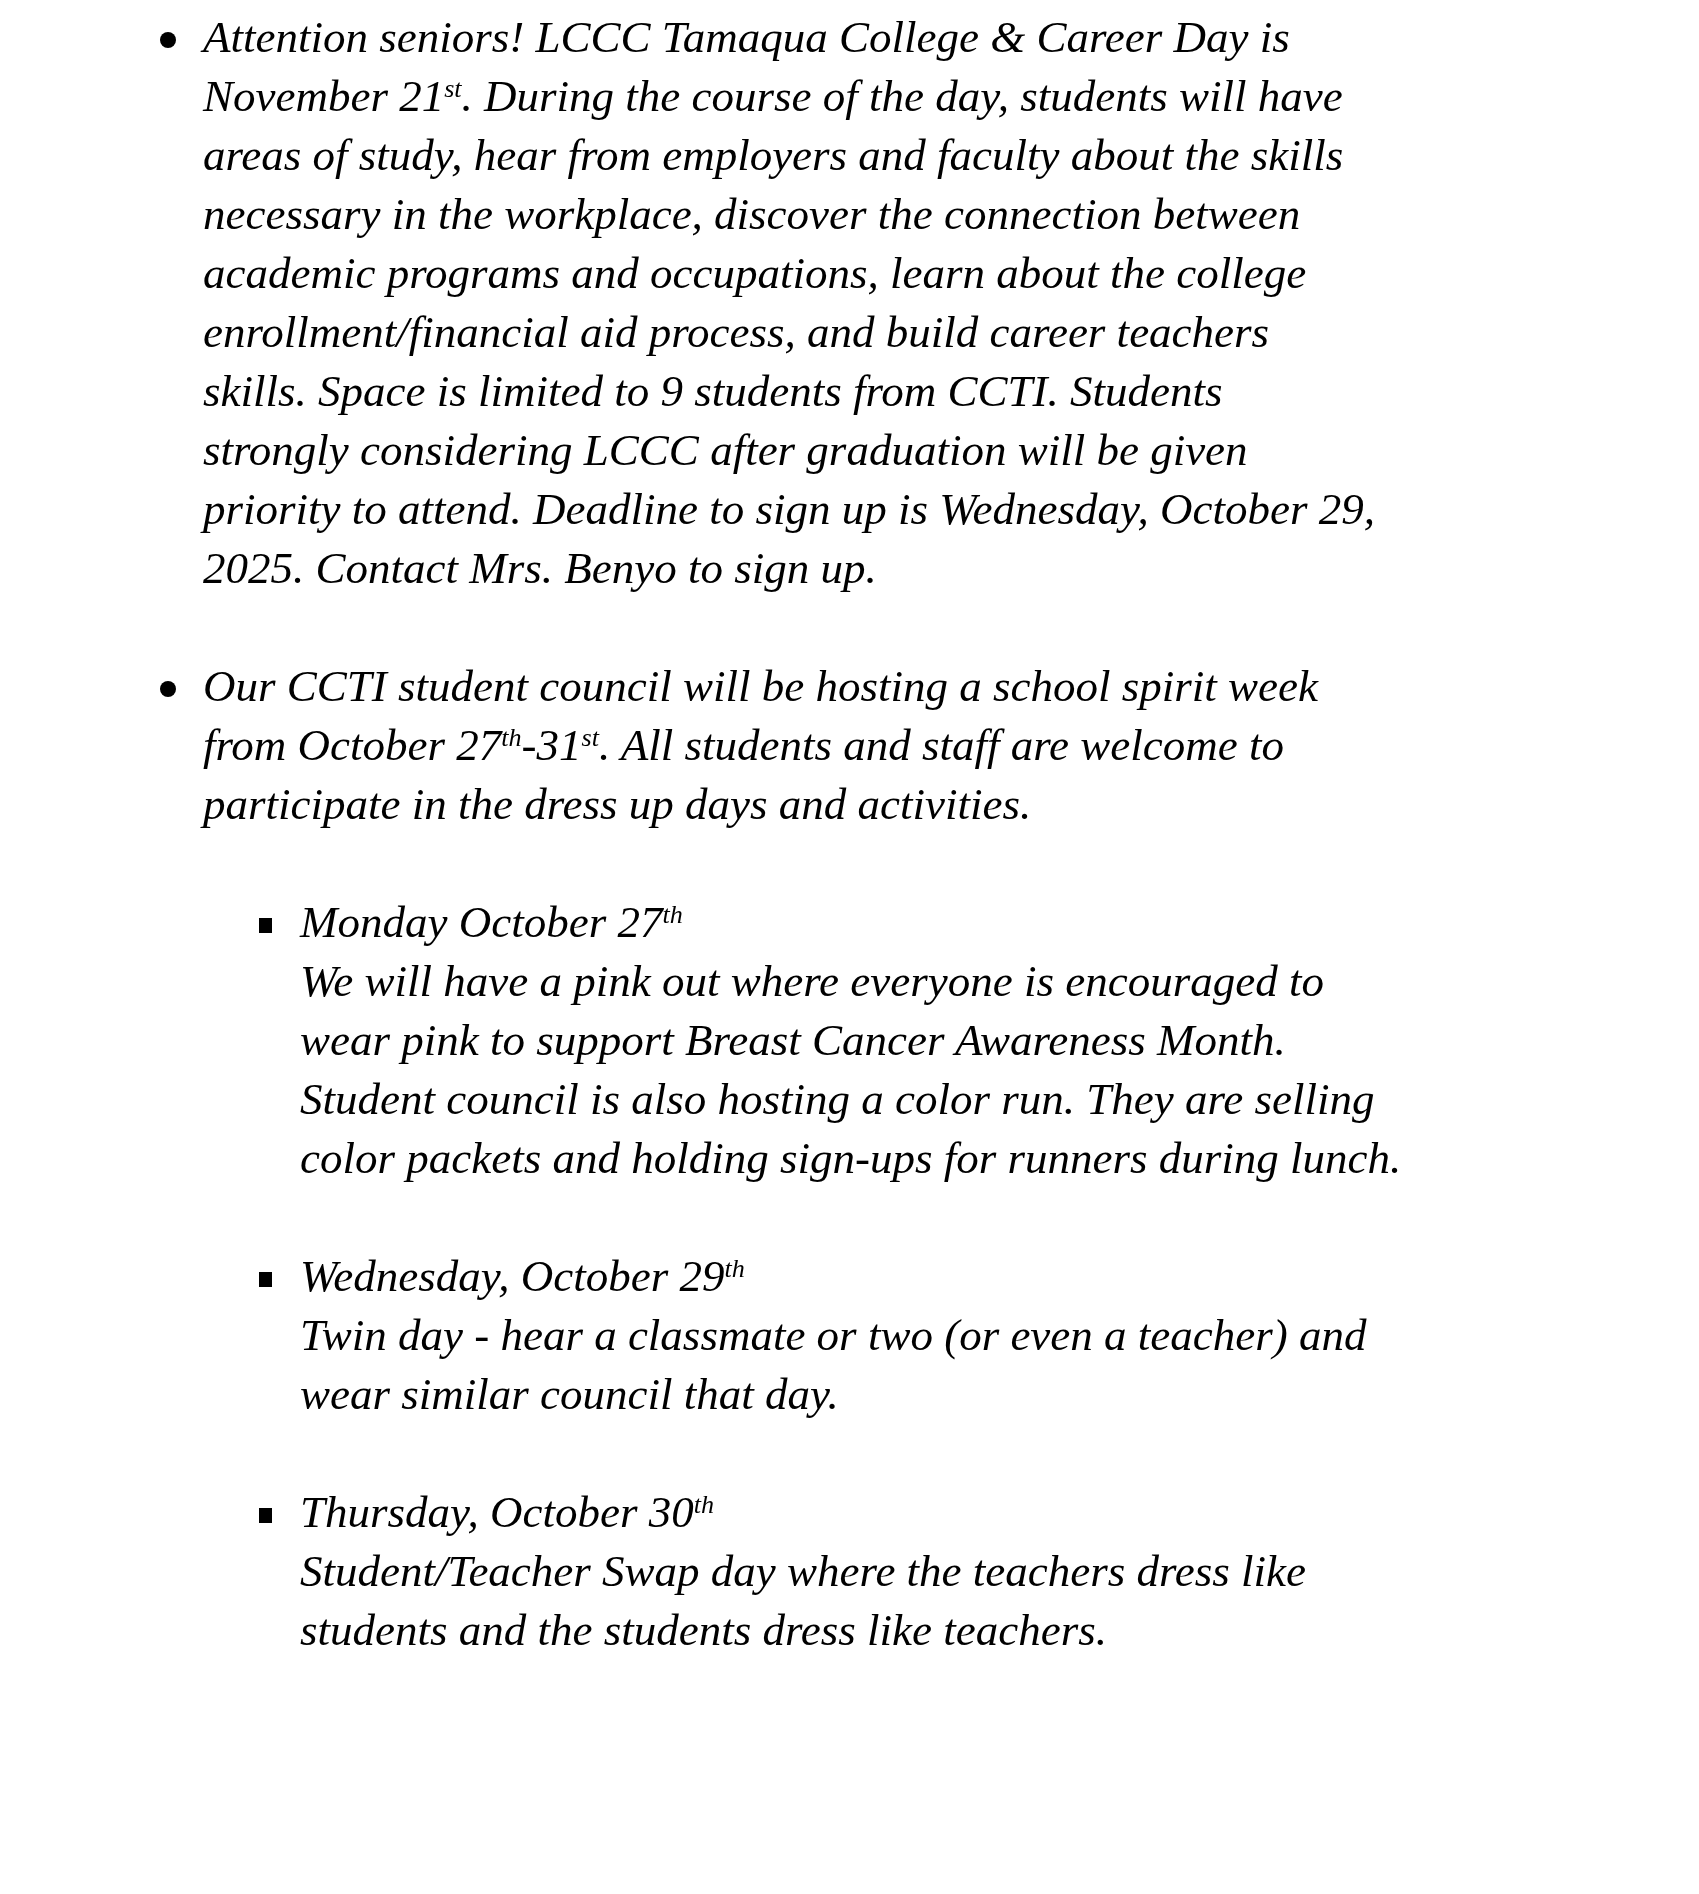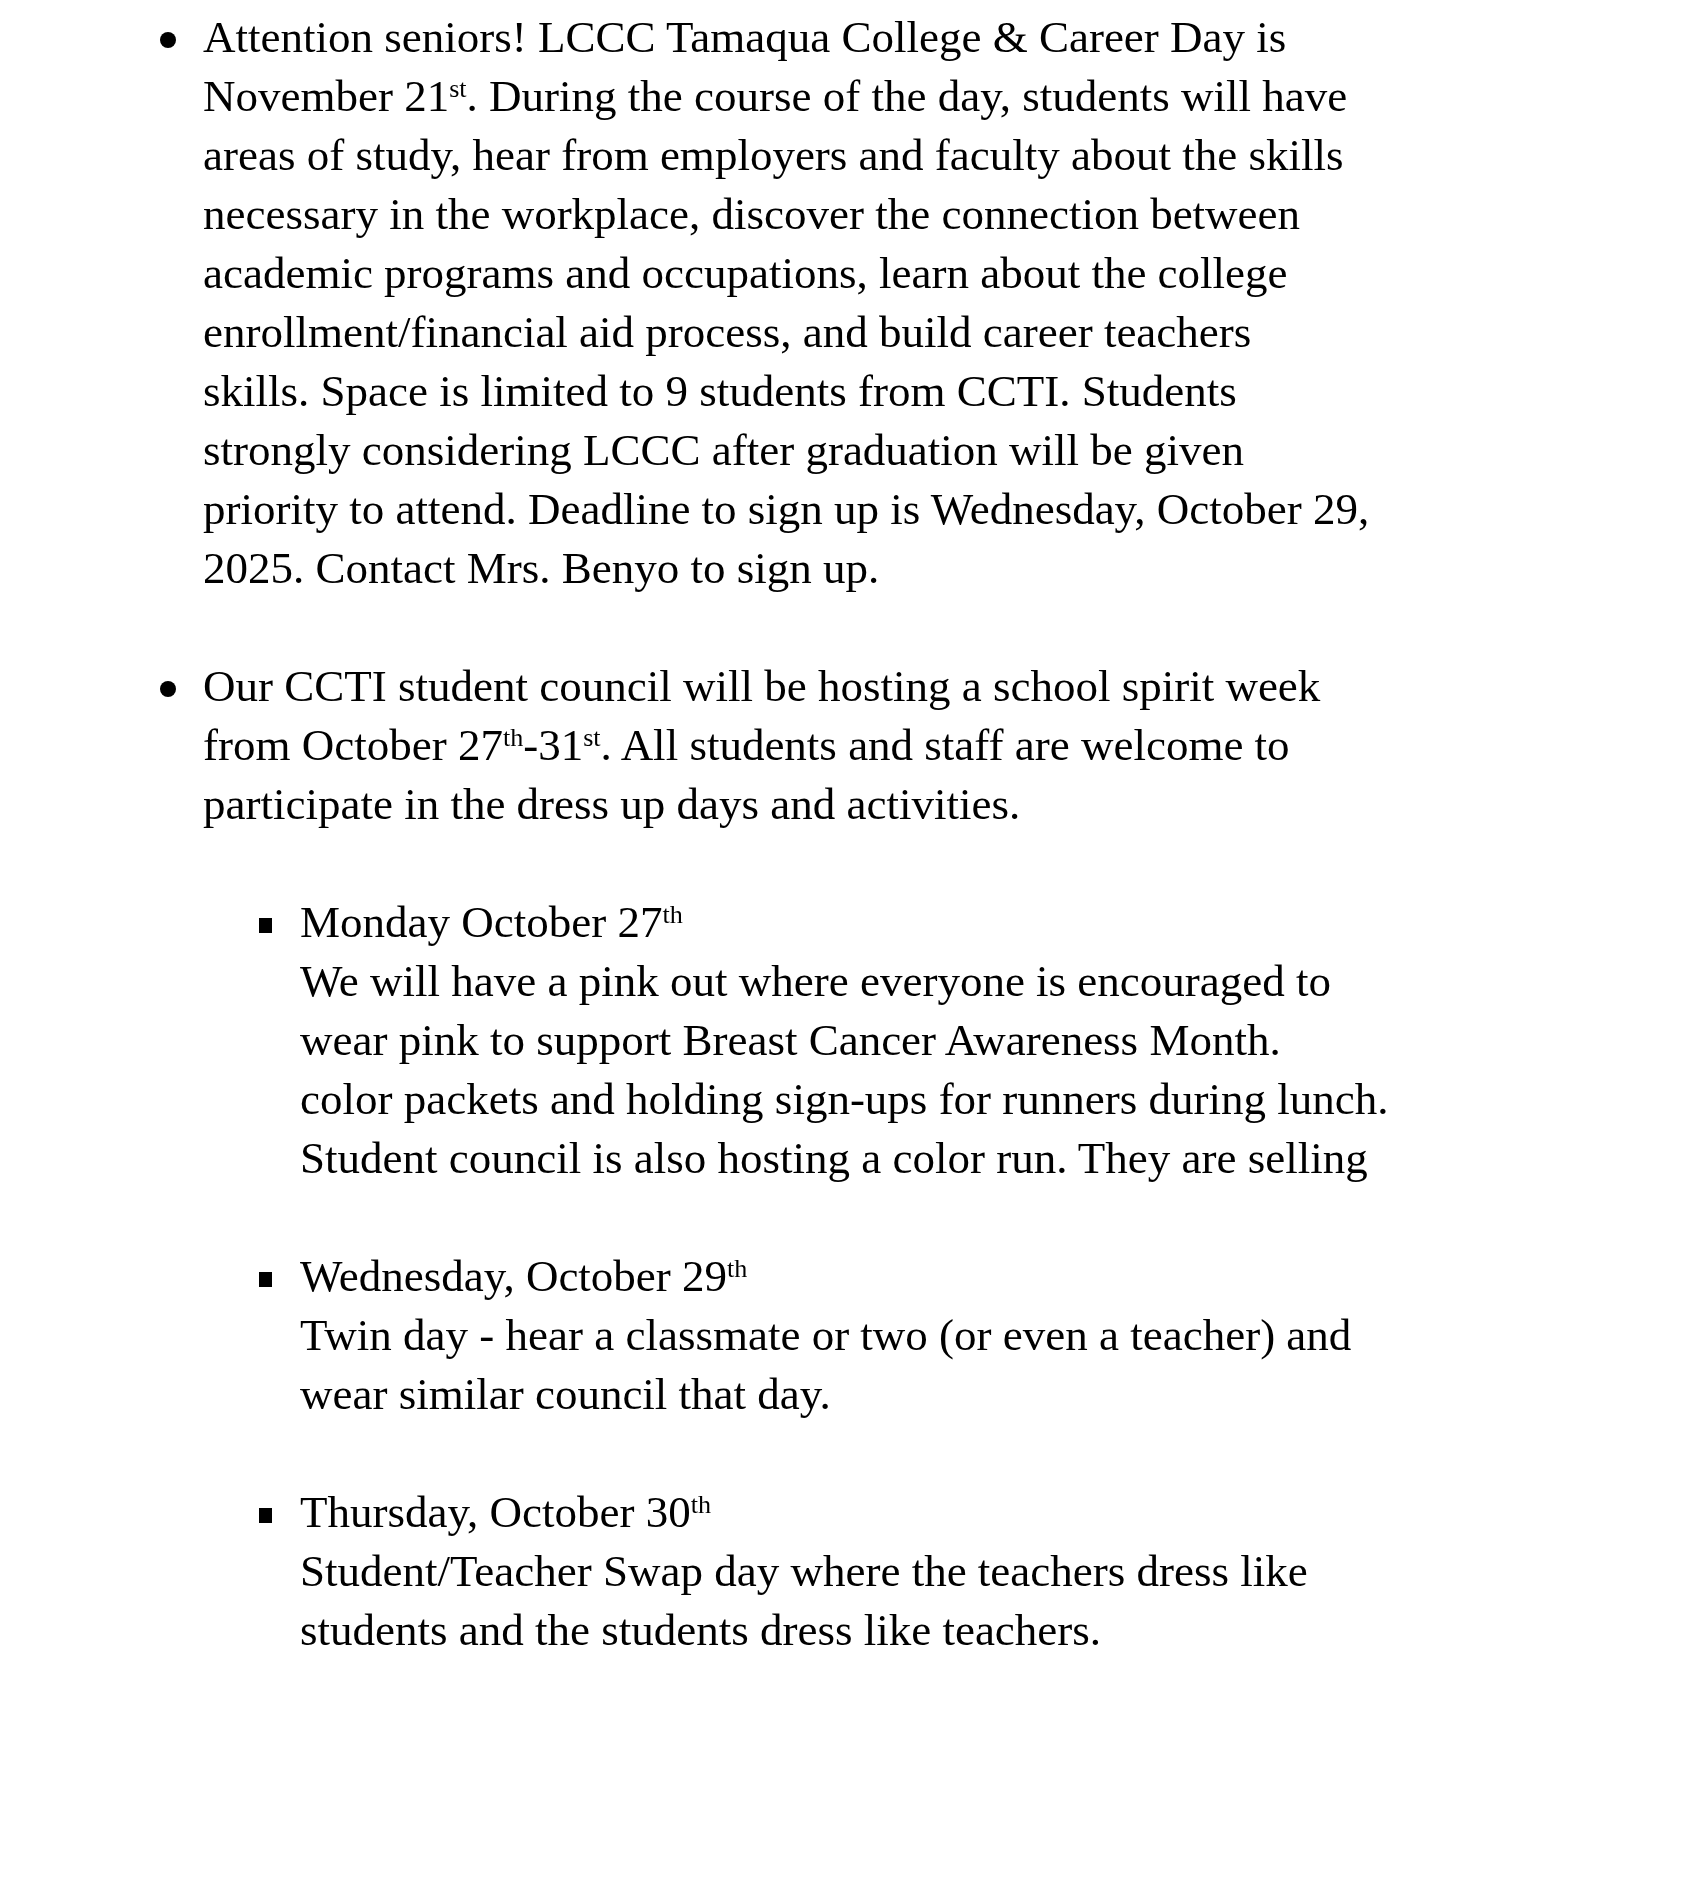--- a/index.html
+++ b/index.html
@@ -23,20 +23,21 @@
   .announcement-list { width: 100%; }
   .para {
     position: relative;
     margin: 0 0 59px 0;
   }
   .para.level1 { margin-left: 203px; }
   .para.level2 { margin-left: 300px; }
   .para:last-child { margin-bottom: 0; }
   .line {
     white-space: nowrap;
+    font-style: italic;
   }
   .marker {
     position: absolute;
     background: #000000;
     display: block;
   }
   .marker.disc {
     width: 16px;
     height: 16px;
     border-radius: 50%;
@@ -79,22 +80,22 @@
         <span class="marker disc"></span>
         <div class="line">Our CCTI student council will be hosting a school spirit week</div>
         <div class="line">from October 27<sup>th</sup>-31<sup>st</sup>. All students and staff are welcome to</div>
         <div class="line">participate in the dress up days and activities.</div>
       </div>
       <div class="para level2">
         <span class="marker square"></span>
         <div class="line">Monday October 27<sup>th</sup></div>
         <div class="line">We will have a pink out where everyone is encouraged to</div>
         <div class="line">wear pink to support Breast Cancer Awareness Month.</div>
+        <div class="line">Student council is also hosting a color run. They are selling</div>
         <div class="line">color packets and holding sign-ups for runners during lunch.</div>
-        <div class="line">Student council is also hosting a color run. They are selling</div>
       </div>
       <div class="para level2">
         <span class="marker square"></span>
         <div class="line">Wednesday, October 29<sup>th</sup></div>
         <div class="line">Twin day - hear a classmate or two (or even a teacher) and</div>
         <div class="line">wear similar council that day.</div>
       </div>
       <div class="para level2">
         <span class="marker square"></span>
         <div class="line">Thursday, October 30<sup>th</sup></div>

